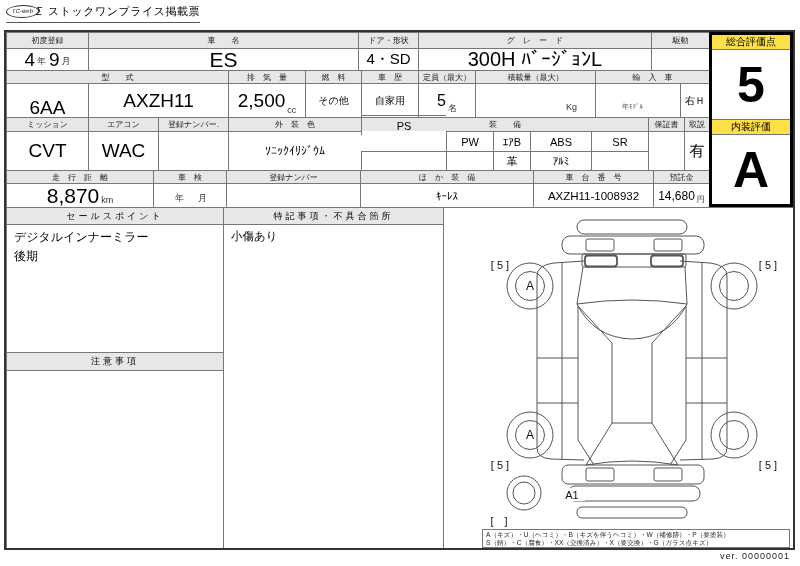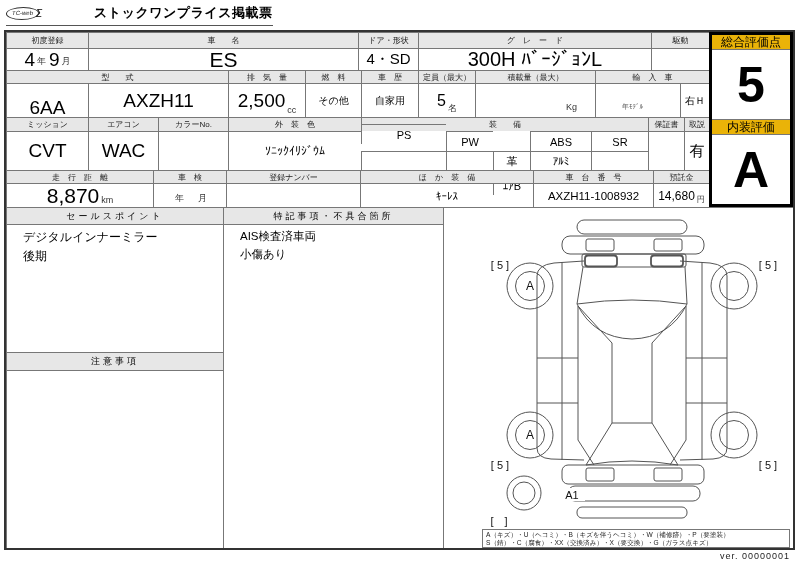--- a/index.html
+++ b/index.html
@@ -4,41 +4,41 @@
 <style>
   html,body{margin:0;padding:0;background:#fff;}
   #page{position:relative;width:800px;height:566px;background:#fff;overflow:hidden;
         font-family:"Liberation Sans","DejaVu Sans",sans-serif;color:#000;}
   
   #titlebar{position:absolute;left:6px;top:4px;display:inline-flex;align-items:center;
             border-bottom:1px solid #555;padding-bottom:3px;}
   .logo-oval{display:inline-block;border:1px solid #333;border-radius:50%;
              font-size:6px;line-height:9px;padding:1px 5px;color:#222;transform:skewX(-8deg);}
   .logo-sigma{font-size:10px;font-style:italic;margin-left:-3px;margin-right:6px;}
-  .doc-title{font-size:13px;font-weight:bold;letter-spacing:0.5px;margin-left:46px;}
+  .doc-title{font-size:11px;font-weight:normal;letter-spacing:0.5px;}
   
   #sheet{position:absolute;left:4px;top:30px;width:791px;height:520px;
          border:2px solid #333;box-sizing:border-box;background:#fff;}
   .cell{position:absolute;box-sizing:border-box;border-left:1px solid #777;border-top:1px solid #777;
         overflow:hidden;}
   .hdr{background:#e7e7e7;font-size:8px;color:#222;display:flex;align-items:center;justify-content:center;
        white-space:nowrap;}
   .val{display:flex;align-items:center;justify-content:center;white-space:nowrap;}
   .unit{font-size:9px;color:#333;align-self:flex-end;padding-bottom:2px;margin-left:2px;}
   .tiny-unit{font-size:7px;color:#555;}
   .big1{font-size:21px;}
   .big2{font-size:19px;}
   .mid1{font-size:10px;}
   .sm1{font-size:11px;}
   .sec-hdr{background:#e7e7e7;font-size:9px;letter-spacing:3px;display:flex;align-items:center;justify-content:center;}
-  .content{font-size:12px;line-height:1.55;padding:3px 16px;display:block;}
+  .content{font-size:12px;line-height:1.55;padding:3px 7px;display:block;}
   
   #evalbox{position:absolute;left:703px;top:0;width:84px;height:175px;border:3px solid #000;
            box-sizing:border-box;background:#fff;z-index:3;display:flex;flex-direction:column;}
-  #evalbox .ehdr{background:#eab308;font-size:12px;display:flex;align-items:center;justify-content:center;
+  #evalbox .ehdr{background:#fde047;font-size:10px;display:flex;align-items:center;justify-content:center;
                  border-bottom:1px solid #777;height:14px;flex:none;}
   #evalbox .ehdr2{border-top:1px solid #777;}
   #evalbox .escore{flex:1;display:flex;align-items:center;justify-content:center;
                    font-size:50px;font-weight:600;line-height:1;}
   
   #diagram{position:absolute;left:437px;top:175px;width:350px;height:341px;border-left:1px solid #777;
            border-top:1px solid #777;box-sizing:border-box;}
   #legendbox{position:absolute;left:38px;top:321px;width:308px;height:19px;border:1px solid #777;
              box-sizing:border-box;font-size:6.6px;line-height:8.4px;padding:1px 3px;color:#222;
              white-space:nowrap;overflow:hidden;}
@@ -98,34 +98,34 @@
     <div class="cell" style="left:469px;top:51px;width:120px;height:34px;">
       <span class="unit" style="position:absolute;right:18px;bottom:3px;">Kg</span>
     </div>
     <div class="cell" style="left:589px;top:51px;width:85px;height:34px;">
       <span class="tiny-unit" style="position:absolute;left:26px;bottom:5px;">年ﾓﾃﾞﾙ</span>
     </div>
     <div class="cell val mid1" style="left:674px;top:51px;width:29px;height:34px;text-align:right;">右Ｈ</div>
 
     <div class="cell hdr" style="left:0;top:85px;width:82px;height:14px;">ミッション</div>
     <div class="cell hdr" style="left:82px;top:85px;width:70px;height:14px;">エアコン</div>
-    <div class="cell hdr" style="left:152px;top:85px;width:70px;height:14px;">カラーNo.</div>
+    <div class="cell hdr" style="left:152px;top:85px;width:70px;height:14px;">登録ナンバー.</div>
     <div class="cell hdr" style="left:222px;top:85px;width:133px;height:14px;">外　装　色</div>
     <div class="cell hdr" style="left:355px;top:85px;width:287px;height:14px;">装　　備</div>
     <div class="cell hdr" style="left:642px;top:85px;width:36px;height:14px;">保証書</div>
     <div class="cell hdr" style="left:678px;top:85px;width:25px;height:14px;">取説</div>
 
     <div class="cell val" style="left:0;top:99px;width:82px;height:39px;font-size:19px;">CVT</div>
     <div class="cell val" style="left:82px;top:99px;width:70px;height:39px;font-size:19px;">WAC</div>
     <div class="cell val" style="left:152px;top:99px;width:70px;height:39px;"></div>
     <div class="cell val" style="left:222px;top:99px;width:133px;height:39px;font-size:12px;">ｿﾆｯｸｲﾘｼﾞｳﾑ</div>
 
-    <div class="cell val sm1" style="left:355px;top:92px;width:85px;height:20px;">PS</div>
+    <div class="cell val sm1" style="left:355px;top:83px;width:85px;height:20px;">PS</div>
     <div class="cell val sm1" style="left:440px;top:99px;width:47px;height:20px;">PW</div>
-    <div class="cell val sm1" style="left:487px;top:99px;width:37px;height:20px;margin-top:44px;">ｴｱB</div>
+    <div class="cell val sm1" style="left:487px;top:99px;width:37px;height:20px;">ｴｱB</div>
     <div class="cell val sm1" style="left:524px;top:99px;width:61px;height:20px;">ABS</div>
     <div class="cell val sm1" style="left:585px;top:99px;width:57px;height:20px;">SR</div>
     <div class="cell val sm1" style="left:355px;top:119px;width:85px;height:19px;"></div>
     <div class="cell val sm1" style="left:440px;top:119px;width:47px;height:19px;"></div>
     <div class="cell val sm1" style="left:487px;top:119px;width:37px;height:19px;">革</div>
     <div class="cell val sm1" style="left:524px;top:119px;width:61px;height:19px;">ｱﾙﾐ</div>
     <div class="cell val sm1" style="left:585px;top:119px;width:57px;height:19px;"></div>
 
     <div class="cell val" style="left:642px;top:99px;width:36px;height:39px;"></div>
     <div class="cell val" style="left:678px;top:99px;width:25px;height:39px;font-size:15px;">有</div>
@@ -163,21 +163,20 @@
     <div class="cell sec-hdr" style="left:0;top:175px;width:217px;height:17px;">セールスポイント</div>
     <div class="cell content" style="left:0;top:192px;width:217px;height:128px;">
       <div>デジタルインナーミラー</div>
       <div>後期</div>
     </div>
     <div class="cell sec-hdr" style="left:0;top:320px;width:217px;height:18px;">注意事項</div>
     <div class="cell" style="left:0;top:338px;width:217px;height:178px;"></div>
 
     <div class="cell sec-hdr" style="left:217px;top:175px;width:220px;height:17px;">特記事項・不具合箇所</div>
     <div class="cell content" style="left:217px;top:192px;width:220px;height:324px;font-size:11.5px;">
-      <div>AIS検査済車両</div>
       <div>小傷あり</div>
     </div>
 
     <div id="diagram">
       <svg width="350" height="341" viewBox="0 0 350 341">
         <g fill="none" stroke="#555" stroke-width="1">
 
           <rect x="133" y="12" width="110" height="14" rx="7"></rect>
           <rect x="118" y="28" width="142" height="18" rx="8"></rect>
           <rect x="142" y="31" width="28" height="12" rx="2"></rect>

